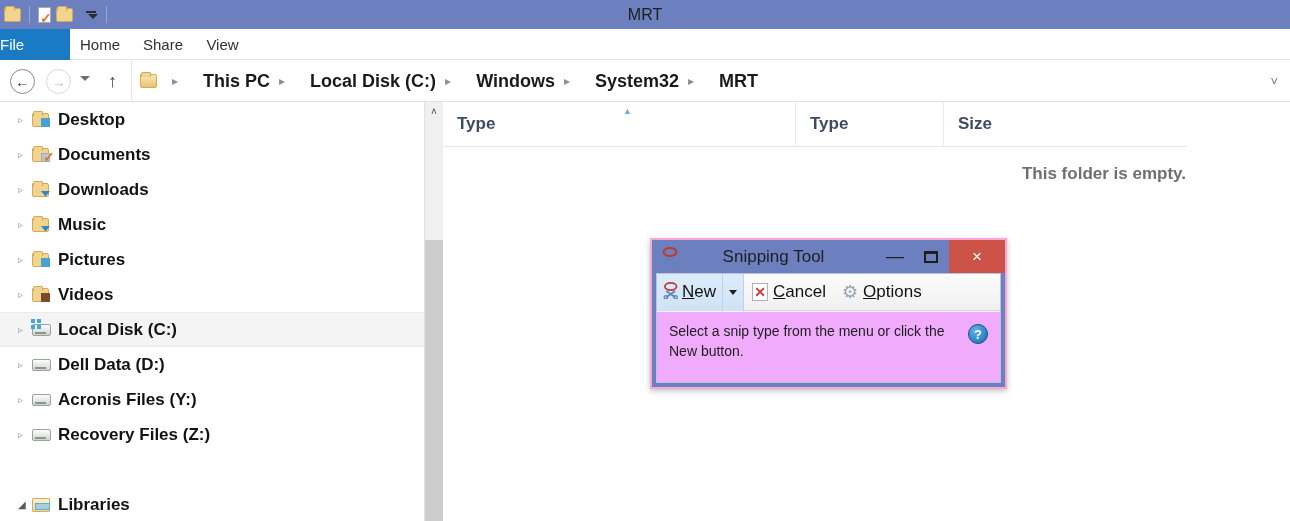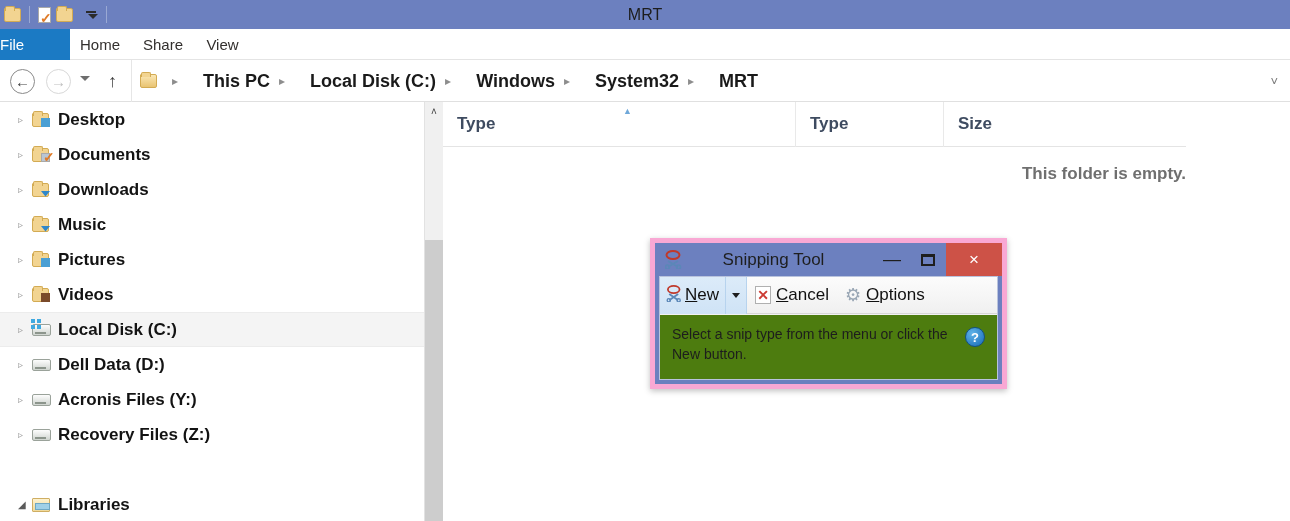--- a/index.html
+++ b/index.html
@@ -198,21 +198,21 @@
     position: absolute; top: 4px; font-size: 9px; color: #6fa8d9;
   }
   .empty-msg {
     position: absolute; left: 0; right: 0; top: 62px;
     text-align: right; font-size: 17px; font-weight: bold; color: #6f6f6f;
   }
 
   
   .snip {
     position: absolute; left: 650px; top: 238px; width: 357px; height: 151px;
-    background: #6c80bf; border: 5px solid #f9a8d4;
+    background: #6c80bf; border: 2px solid #f9a8d4;
     box-shadow: 0 2px 6px rgba(0,0,0,0.25);
   }
   .snip-title {
     position: relative; height: 33px;
   }
   .snip-ico {
     position: absolute; left: 10px; top: 7px; width: 20px; height: 19px;
   }
   .snip-name {
     position: absolute; left: 0; right: 0; top: 0; height: 33px;
@@ -254,21 +254,21 @@
     width: 0; height: 0; border-left: 4px solid transparent;
     border-right: 4px solid transparent; border-top: 5px solid #1e1e1e;
   }
   .tb-item {
     display: flex; align-items: center; height: 37px; padding: 0 8px; gap: 5px;
   }
   .tb-label { font-size: 17px; color: #111111; }
   .tb-label u { text-decoration: underline; }
   .snip-text {
     position: absolute; left: 0; right: 0; top: 38px; bottom: 0;
-    background: #4d7c0f; padding: 9px 48px 0 12px;
+    background: #f0abfc; padding: 9px 48px 0 12px;
     font-size: 14px; color: #1d1d1d; line-height: 20px;
   }
   .snip-help {
     position: absolute; right: 12px; top: 50px;
     width: 20px; height: 20px; border-radius: 50%;
     background: radial-gradient(circle at 35% 30%, #5fb3e8, #1769b5);
     color: #ffffff; font-size: 13px; font-weight: bold;
     display: flex; align-items: center; justify-content: center;
     border: 1px solid #12507f;
   }

